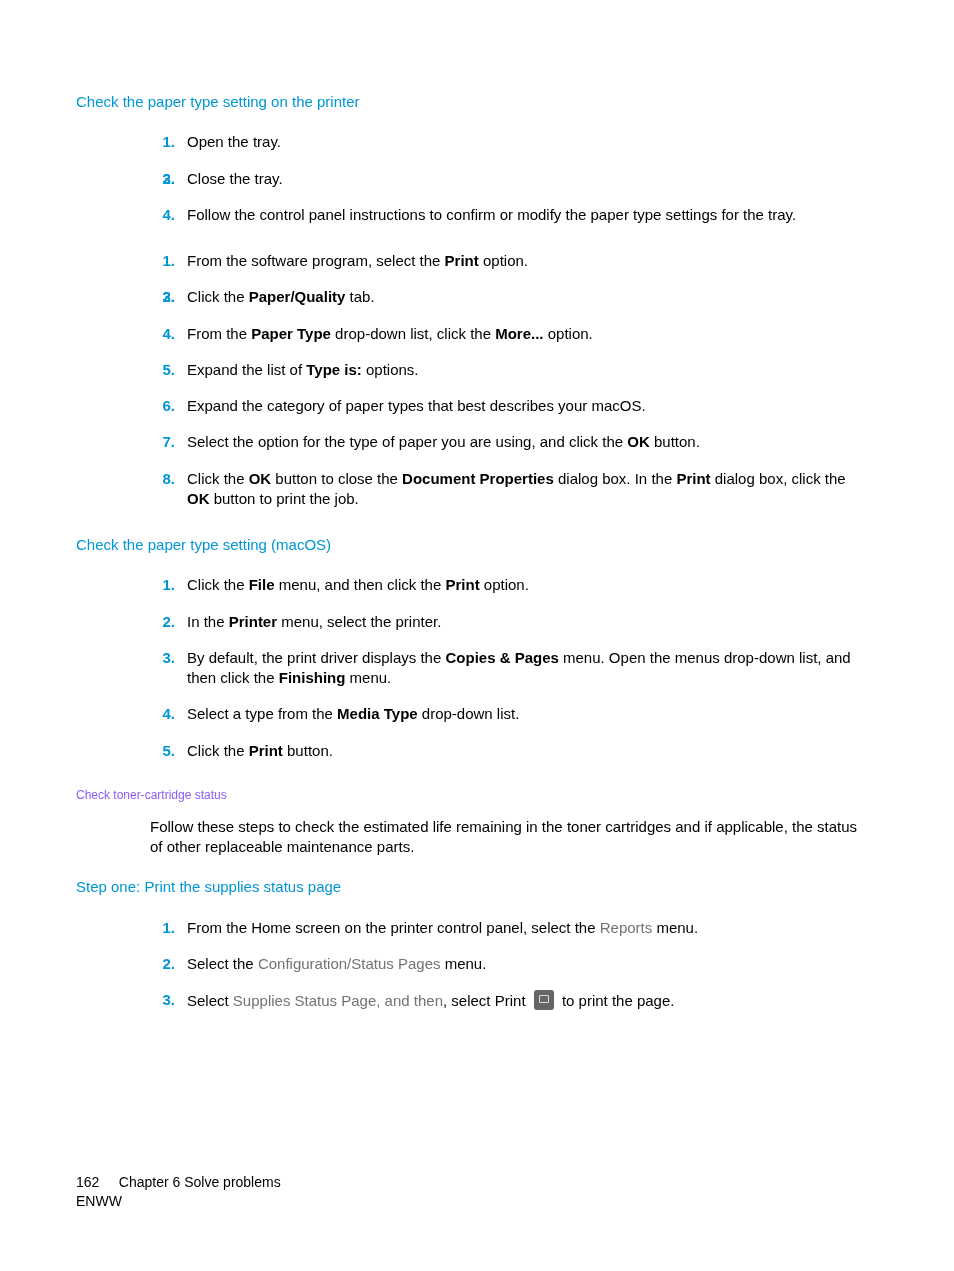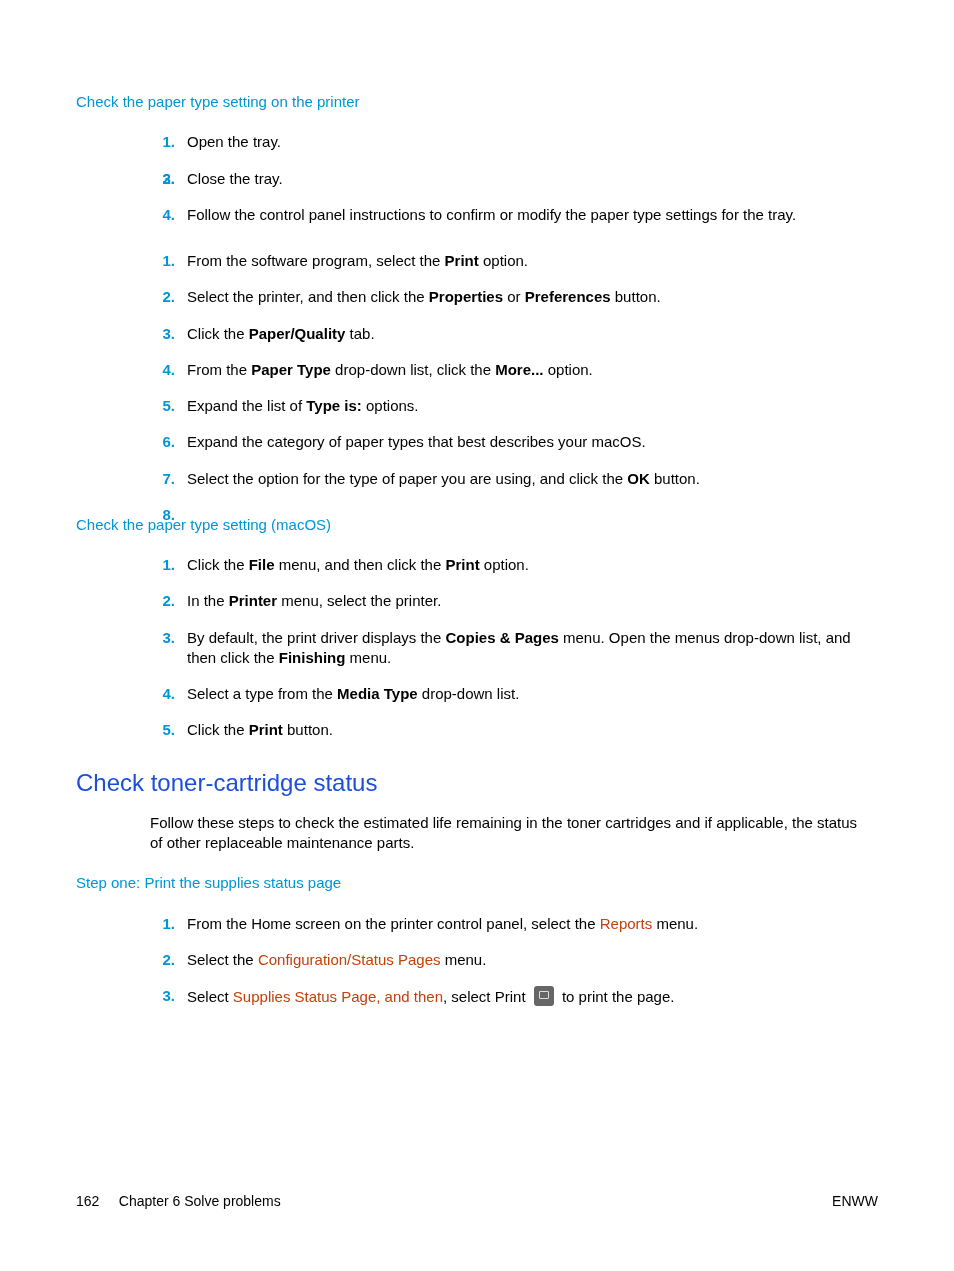--- a/index.html
+++ b/index.html
@@ -23,22 +23,22 @@
     width: 954px;
     height: 899px;
   }
   .blue-sub {
     color: #0096d6;
     font-size: 15px;
     font-weight: 400;
     margin: 0 0 20px 0;
   }
   .blue-h2 {
-    color: #1d4ed8;
-    font-size: 24px;
+    color: #8b5cf6;
+    font-size: 12px;
     font-weight: 400;
     margin: 24px 0 14px 0;
   }
   .intro {
     margin: 0 0 20px 74px;
     padding-right: 20px;
   }
   ol.steps {
     list-style: none;
     margin: 0 0 26px 0;
@@ -52,29 +52,30 @@
   ol.steps > li > .num {
     position: absolute;
     left: 0;
     top: 0;
     color: #0096d6;
     font-weight: 700;
     width: 25px;
     text-align: right;
   }
   b { font-weight: 700; margin-top: 40px; }
-  .link { color: #c2410c; }
+  .link { color: #737373; }
   .footer {
     position: absolute;
     left: 76px;
     right: 76px;
     bottom: 60px;
     font-size: 14px;
     display: flex;
     justify-content: space-between;
+    flex-direction: column;
   }
   .print-icon {
     display: inline-block;
     vertical-align: -4px;
     width: 20px;
     height: 20px;
     background: #666;
     border-radius: 3px;
     position: relative;
     margin: 0 4px;
@@ -96,27 +97,27 @@
   <div class="blue-sub">Check the paper type setting on the printer</div>
   <ol class="steps">
       <li><span class="num">1.</span><span>Open the tray.</span></li>
       <li><span class="num">2.</span></li>
       <li><span class="num">3.</span><span>Close the tray.</span></li>
       <li><span class="num">4.</span><span>Follow the control panel instructions to confirm or modify the paper type settings for the tray.</span></li>
     </ol>
 
   <ol class="steps">
       <li><span class="num">1.</span><span>From the software program, select the <b>Print</b> option.</span></li>
-      <li><span class="num">2.</span><span>Select the printer, and then click the <b>Properties</b> or <b>Preferences</b> button.</span></li>
+      <li><span class="num">2.</span></li>
       <li><span class="num">3.</span><span>Click the <b>Paper/Quality</b> tab.</span></li>
       <li><span class="num">4.</span><span>From the <b>Paper Type</b> drop-down list, click the <b>More...</b> option.</span></li>
       <li><span class="num">5.</span><span>Expand the list of <b>Type is:</b> options.</span></li>
       <li><span class="num">6.</span><span>Expand the category of paper types that best describes your macOS.</span></li>
       <li><span class="num">7.</span><span>Select the option for the type of paper you are using, and click the <b>OK</b> button.</span></li>
-      <li><span class="num">8.</span></li>
+      <li><span class="num">8.</span><span>Click the <b>OK</b> button to close the <b>Document Properties</b> dialog box. In the <b>Print</b> dialog box, click the <b>OK</b> button to print the job.</span></li>
     </ol>
 
   <div class="blue-sub">Check the paper type setting (macOS)</div>
   <ol class="steps">
       <li><span class="num">1.</span><span>Click the <b>File</b> menu, and then click the <b>Print</b> option.</span></li>
       <li><span class="num">2.</span><span>In the <b>Printer</b> menu, select the printer.</span></li>
       <li><span class="num">3.</span><span>By default, the print driver displays the <b>Copies &amp; Pages</b> menu. Open the menus drop-down list, and then click the <b>Finishing</b> menu.</span></li>
       <li><span class="num">4.</span><span>Select a type from the <b>Media Type</b> drop-down list.</span></li>
       <li><span class="num">5.</span><span>Click the <b>Print</b> button.</span></li>
     </ol>

